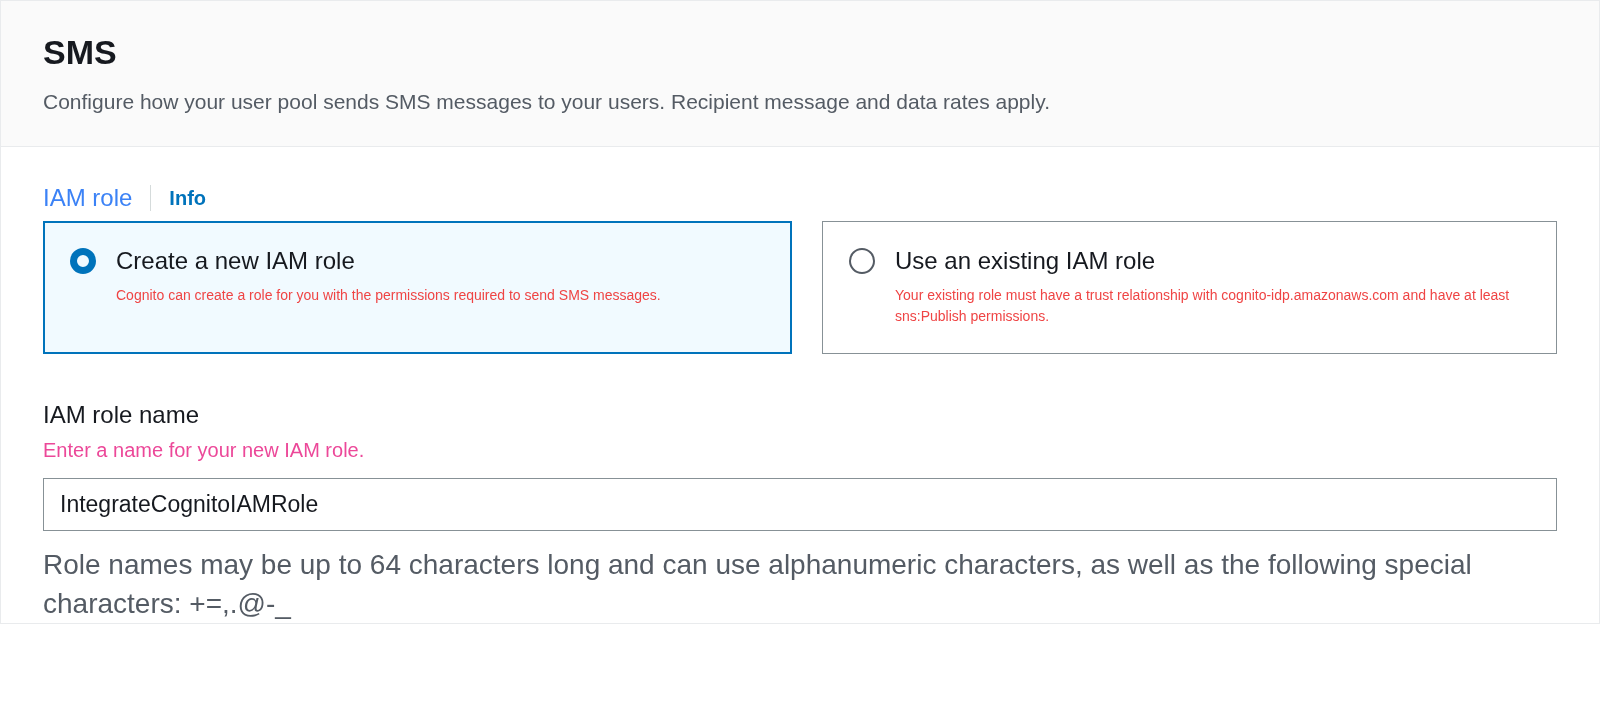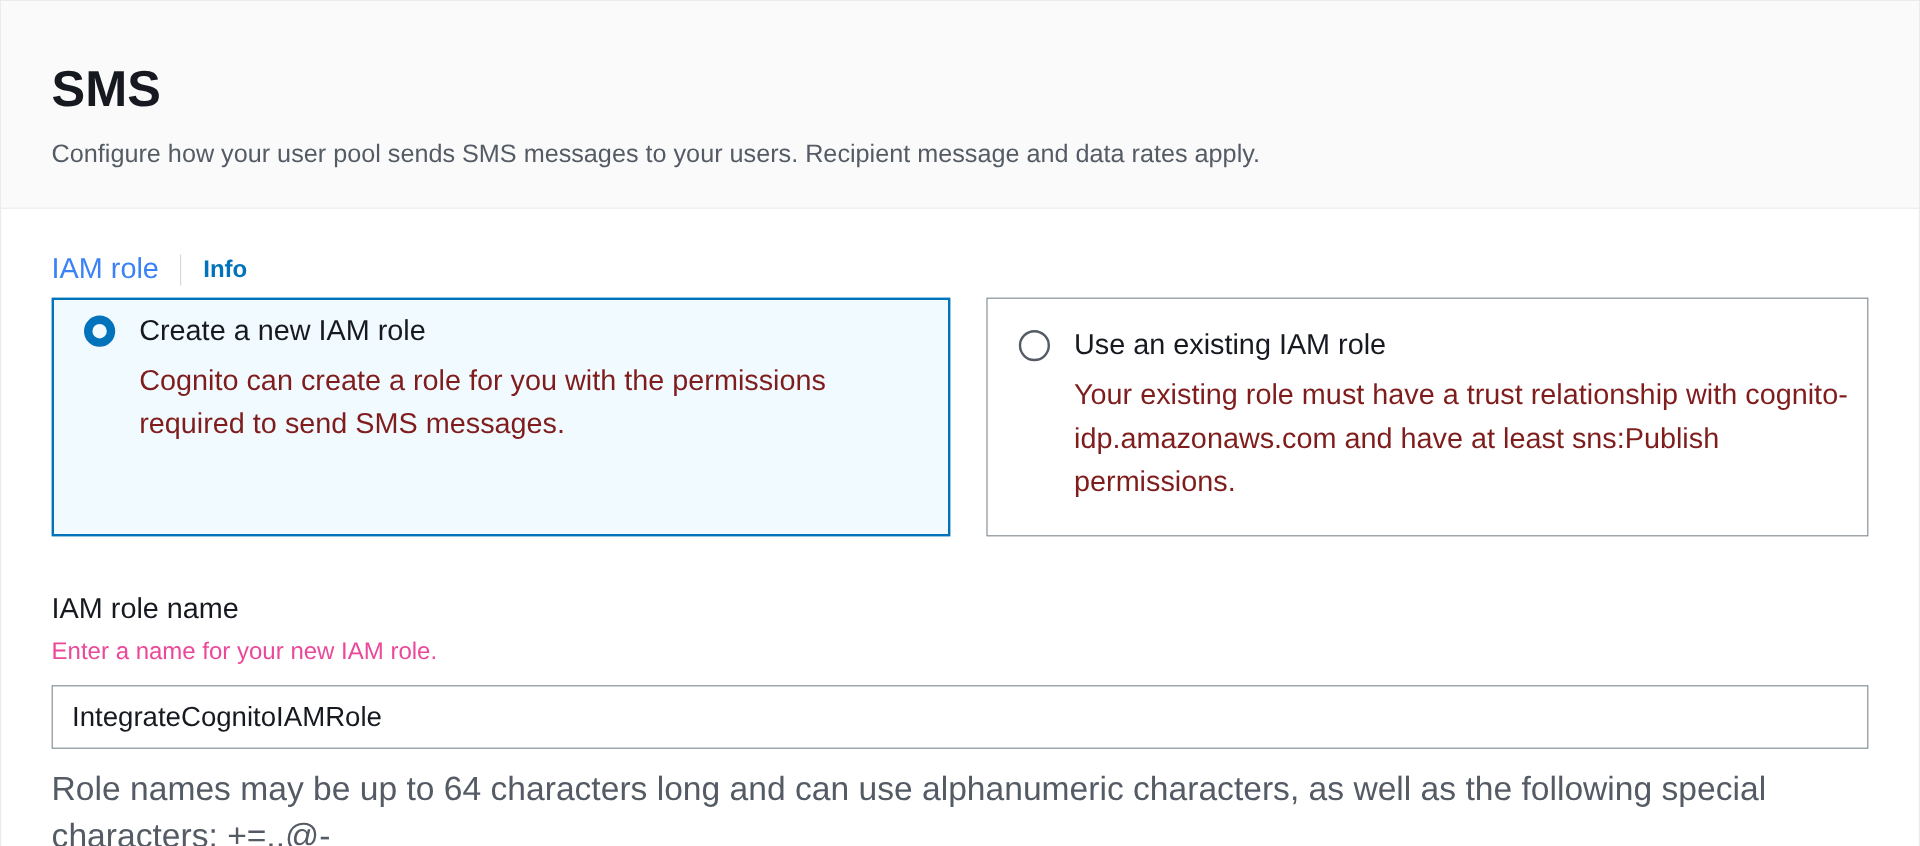--- a/index.html
+++ b/index.html
@@ -13,23 +13,23 @@
   }
   .panel {
     border: 1px solid #e9ebed;
   }
   .panel-header {
     background: #fafafa;
     padding: 28px 42px 30px 42px;
     border-bottom: 1px solid #e9ebed;
   }
   .panel-title {
-    font-size: 42px;
+    font-size: 34px;
     font-weight: 700;
-    margin: 16px 0 10px 0;
+    margin: 0 0 10px 0;
     color: #16191f;
   }
   .panel-subtitle {
     font-size: 21px;
     color: #545b64;
     margin: 0;
   }
   .panel-body {
     padding: 34px 42px 0 42px;
   }
@@ -72,21 +72,21 @@
     border: 1px solid #879196;
     padding: 22px 12px 26px 26px;
     display: flex;
     gap: 20px;
     cursor: pointer;
     background: #ffffff;
   }
   .tile.selected {
     border: 2px solid #0073bb;
     background: #f1faff;
-    padding: 9px 25px 25px 25px;
+    padding: 21px 25px 25px 25px;
   }
   .radio-outer {
     width: 26px;
     height: 26px;
     border-radius: 50%;
     border: 2px solid #545b64;
     flex-shrink: 0;
     position: relative;
     margin-top: 4px;
   }
@@ -96,22 +96,22 @@
   .tile-text {
     flex: 1;
   }
   .tile-title {
     font-size: 24px;
     font-weight: 400;
     color: #16191f;
     margin: 0 0 8px 0;
   }
   .tile-desc {
-    font-size: 24px;
-    color: #7f1d1d;
+    font-size: 14px;
+    color: #ef4444;
     margin: 0;
     line-height: 1.5;
   }
   .rolename-section {
     margin-bottom: 0;
   }
   .rolename-heading {
     font-size: 24px;
     font-weight: 400;
     color: #16191f;

